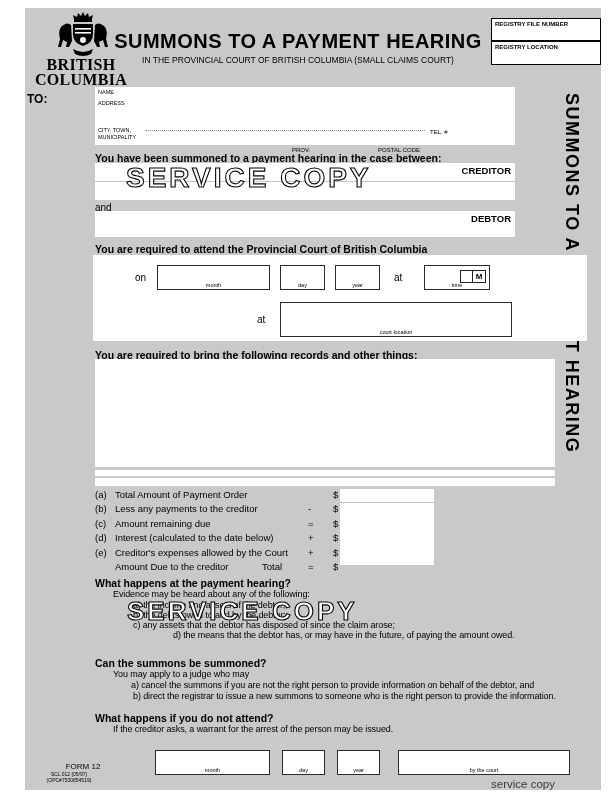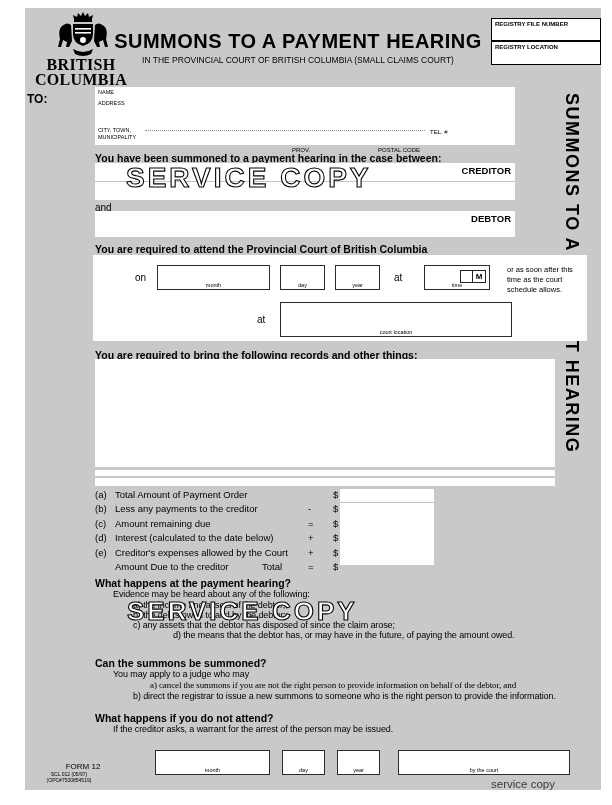--- a/index.html
+++ b/index.html
@@ -121,21 +121,20 @@
     <span class="abs" style="left:301px;top:17px;font-size:10px;">at</span>
 
     <div class="abs bbox" style="left:331px;top:10px;width:66px;height:25px;">
       <span class="boxlabel">time</span>
       <div class="mbox">
         <span class="mcell"></span>
         <span class="mlabel">M</span>
       </div>
     </div>
 
-    <div class="abs" style="left:414px;top:10px;width:72px;font-size:7.5px;line-height:1.35;">or as soon after this time as the court schedule allows.</div>
 
     <span class="abs" style="left:164px;top:59px;font-size:10px;">at</span>
     <div class="abs bbox" style="left:187px;top:47px;width:232px;height:35px;">
       <span class="boxlabel">court location</span>
     </div>
   </div>
 
   <div class="abs sect-h" style="left:95px;top:349px;">You are required to bring the following records and other things:</div>
   <div class="abs fill" style="left:95px;top:359px;width:460px;height:108px;"></div>
   <div class="abs fill" style="left:95px;top:470px;width:460px;height:6px;"></div>
@@ -185,21 +184,21 @@
   <div class="abs sect-h" style="left:95px;top:577px;">What happens at the payment hearing?</div>
   <div class="abs info" style="left:113px;top:589px;">Evidence may be heard about any of the following:</div>
   <div class="abs info" style="left:133px;top:600px;">a)  the income and assets of the debtor;</div>
   <div class="abs info" style="left:133px;top:610px;">b)  the debts owed to and by the debtor;</div>
   <div class="abs info" style="left:133px;top:620px;">c)  any assets that the debtor has disposed of since the claim arose;</div>
   <div class="abs info" style="left:133px;top:630px;margin-left:40px;">d)  the means that the debtor has, or may have in the future, of paying the amount owed.</div>
   <div class="abs wm" style="left:127px;top:598px;font-size:26px;">SERVICE COPY</div>
 
   <div class="abs sect-h" style="left:95px;top:657px;">Can the summons be summoned?</div>
   <div class="abs info" style="left:113px;top:669px;">You may apply to a judge who may</div>
-  <div class="abs info" style="left:150px;top:680px;font-family:Liberation Serif, serif;">a)  cancel the summons if you are not the right person to provide information on behalf of the debtor, and</div>
+  <div class="abs info" style="left:131px;top:680px;">a)  cancel the summons if you are not the right person to provide information on behalf of the debtor, and</div>
   <div class="abs info" style="left:133px;top:691px;">b)  direct the registrar to issue a new summons to someone who is the right person to provide the information.</div>
 
   <div class="abs sect-h" style="left:95px;top:712px;">What happens if you do not attend?</div>
   <div class="abs info" style="left:113px;top:724px;">If the creditor asks, a warrant for the arrest of the person may be issued.</div>
 
   <div class="abs" style="left:25px;top:762px;width:88px;text-align:center;">
     <div style="font-size:8px;margin-left:28px;">FORM 12</div>
     <div style="font-size:5px;">SCL 012 (05/97)</div>
     <div style="font-size:5px;">(OPC#7530854519)</div>
   </div>

